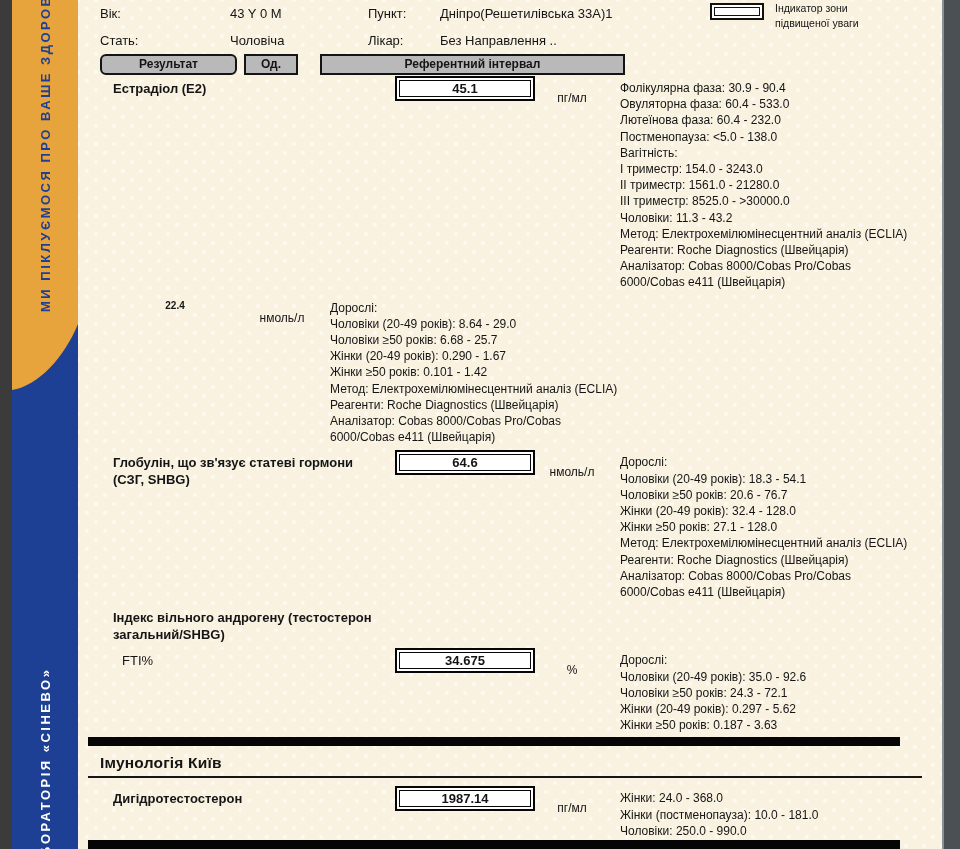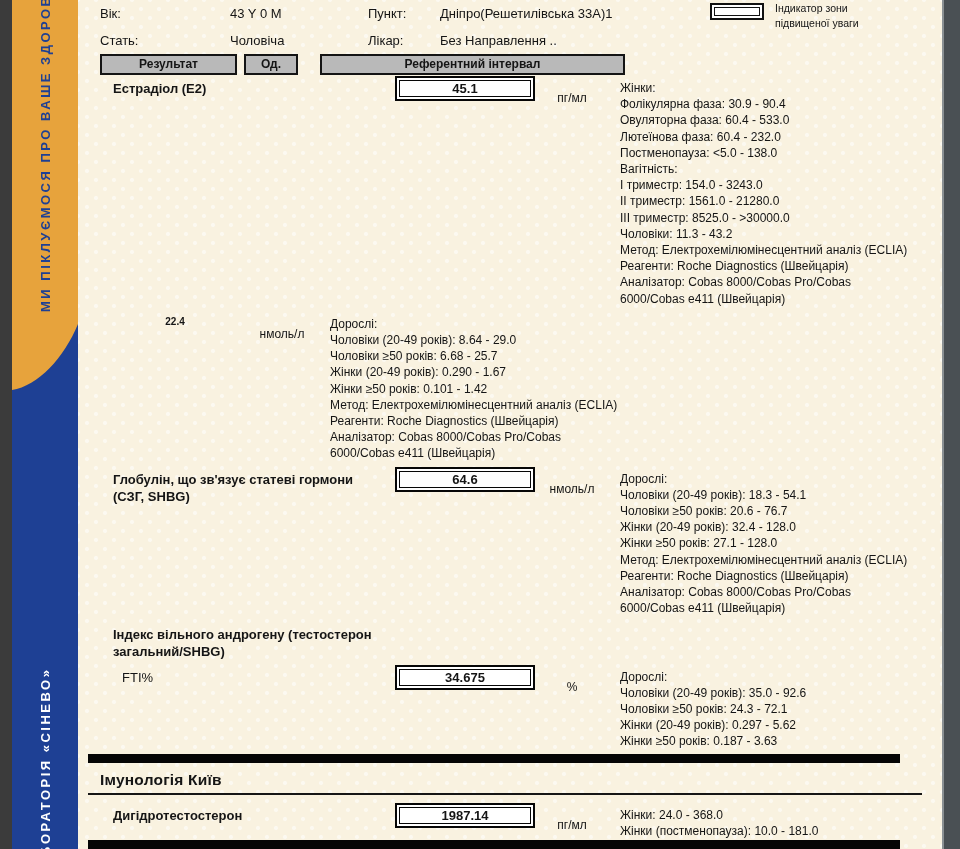--- a/index.html
+++ b/index.html
@@ -29,21 +29,21 @@
   
   .legend-box{position:absolute;left:632px;top:3px;width:54px;height:17px;border:2px solid #111;
     background:#fff;padding:2px;box-sizing:border-box;}
   .legend-box-in{width:100%;height:100%;border:1px solid #111;box-sizing:border-box;background:#fff;}
   .legend-text{position:absolute;left:697px;top:1px;font-size:10.5px;line-height:15px;}
   
   .thead{display:flex;margin:2px 0 0 22px;}
   .th{background:#b9b9b9;border:2px solid #141414;height:17px;line-height:16px;font-weight:bold;
     font-size:12px;text-align:center;}
   .th-name{width:283px;margin-right:13px;}
-  .th-res{width:133px;margin-right:7px;}
+  .th-res{width:133px;margin-right:7px;border-radius:6px;}
   .th-unit{width:50px;margin-right:22px;}
   .th-ref{width:301px;}
   
   .trow{display:flex;align-items:flex-start;margin:0 0 4px 22px;}
   .c-name{width:290px;box-sizing:border-box;padding:5px 6px 0 13px;font-weight:bold;
     font-size:13px;line-height:17px;}
   .c-name.sub{font-weight:normal;padding-left:22px;}
   .c-result{width:150px;display:flex;justify-content:center;}
   .rbox{margin-top:1px;border:2px solid #060606;background:#fff;padding:2px;width:132px;box-sizing:content-box;}
   .rbox-in{border:1px solid #060606;text-align:center;font-weight:bold;font-size:13px;line-height:15px;background:#fff;}
@@ -102,21 +102,20 @@
   <div id="rows-main">
       <div class="trow">
         <div class="c-name">Естрадіол (Е2)</div>
         <div class="c-result">
           <div class="rbox">
             <div class="rbox-in">45.1</div>
           </div>
         </div>
         <div class="c-unit">пг/мл</div>
         <div class="c-ref">
-          <div class="ref-line">Жінки:</div>
           <div class="ref-line">Фолікулярна фаза: 30.9 - 90.4</div>
           <div class="ref-line">Овуляторна фаза: 60.4 - 533.0</div>
           <div class="ref-line">Лютеїнова фаза: 60.4 - 232.0</div>
           <div class="ref-line">Постменопауза: &lt;5.0 - 138.0</div>
           <div class="ref-line">Вагітність:</div>
           <div class="ref-line">І триместр: 154.0 - 3243.0</div>
           <div class="ref-line">ІІ триместр: 1561.0 - 21280.0</div>
           <div class="ref-line">ІІІ триместр: 8525.0 - &gt;30000.0</div>
           <div class="ref-line">Чоловіки: 11.3 - 43.2</div>
           <div class="ref-line">Метод: Електрохемілюмінесцентний аналіз (ECLIA)</div>

